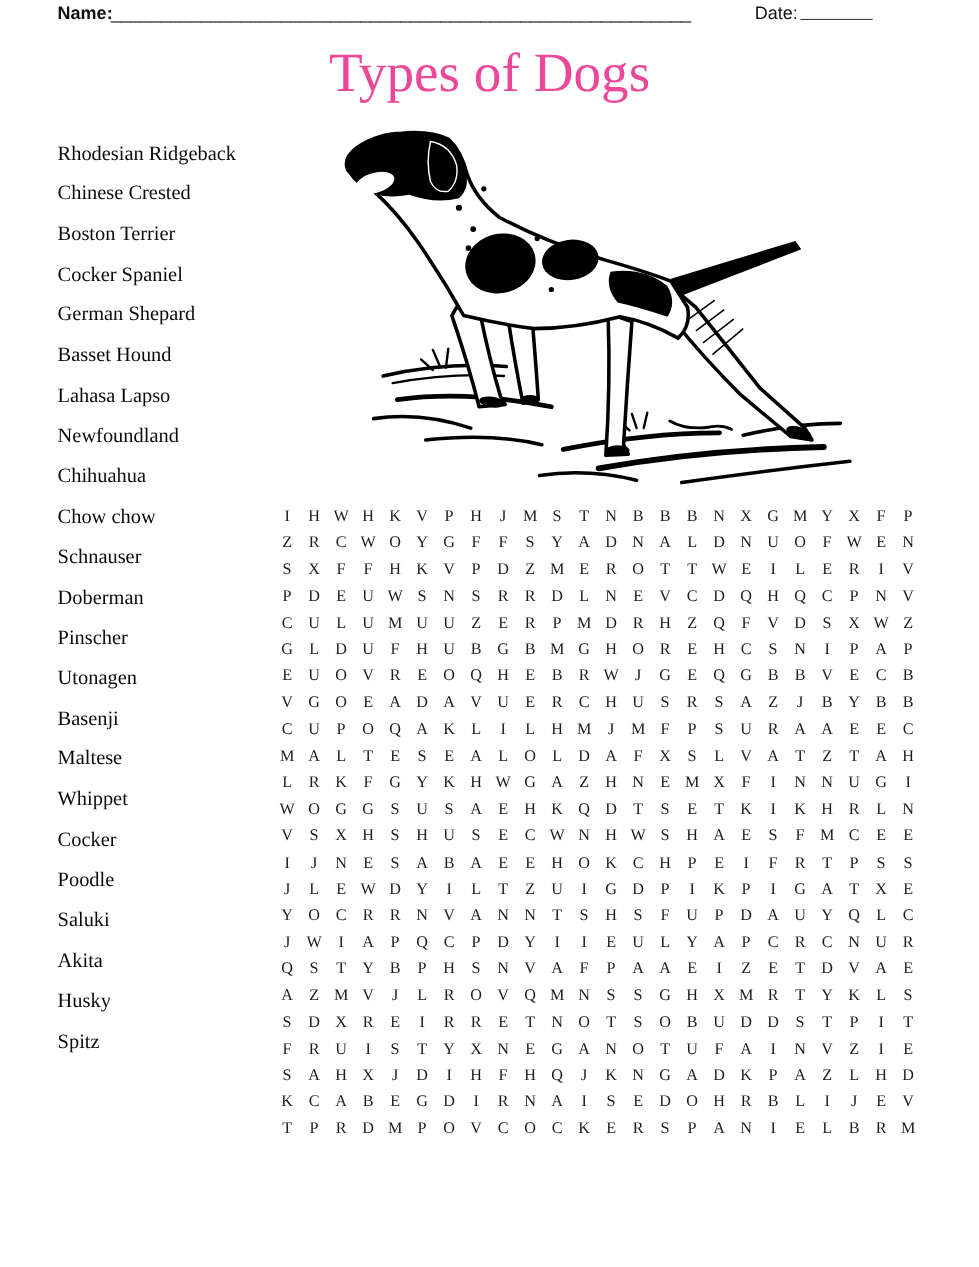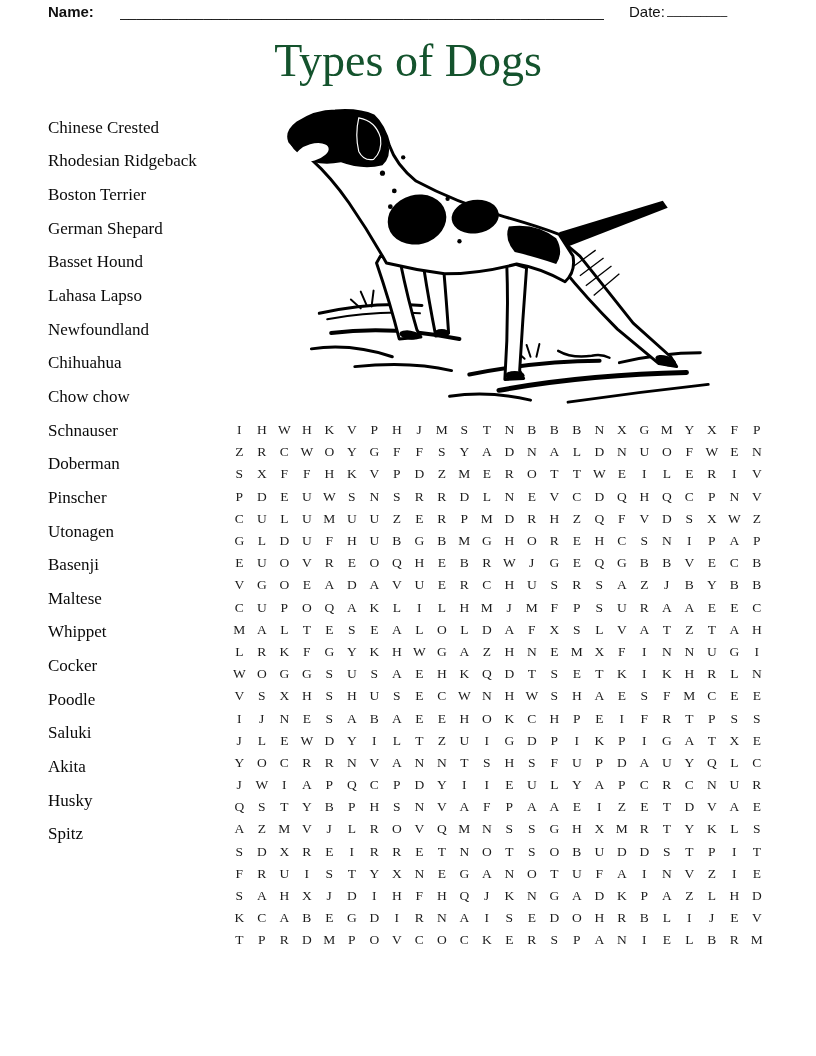--- a/index.html
+++ b/index.html
@@ -3,29 +3,29 @@
 <meta charset="utf-8">
 <style>
   html,body{margin:0;padding:0;background:#fff;}
   body{width:816px;height:1056px;position:relative;overflow:hidden;
        font-family:"Liberation Sans",sans-serif;color:#000;}
 
   
   .hdr-label{position:absolute;top:3px;font-size:15px;color:#111;}
   #name-label{left:48px;font-weight:bold;}
   #name-line{position:absolute;left:92px;top:3px;width:488px;height:20px;
-             overflow:hidden;white-space:nowrap;font-size:15px;color:#111;margin-left:28px;}
+             overflow:hidden;white-space:nowrap;font-size:15px;color:#111;}
   #date-label{left:629px;}
   #date-line{position:absolute;left:667px;top:3px;width:75px;height:20px;
              overflow:hidden;white-space:nowrap;font-size:12px;color:#111;}
 
   
   #page-title{position:absolute;left:0;top:36px;width:816px;text-align:center;
               font-family:"Liberation Serif",serif;font-size:46px;line-height:1.1;
-              color:#14532d;}
+              color:#ec4899;}
 
   
   #word-list{position:absolute;left:48px;top:111px;width:185px;}
   .word{height:33.65px;display:flex;align-items:center;
         font-family:"Liberation Serif",serif;font-size:17px;color:#0a0a0a;
         white-space:nowrap;}
 
   
   #dog-wrap{position:absolute;left:270px;top:108px;width:448px;height:306px;}
 
@@ -40,23 +40,24 @@
 <body>
 
 <span id="name-label" class="hdr-label">Name:</span>
 <span id="name-line">__________________________________________________________</span>
 <span id="date-label" class="hdr-label">Date:</span>
 <span id="date-line">_________</span>
 
 <div id="page-title">Types of Dogs</div>
 
 <div id="word-list">
+    <div class="word">Rhodesian Ridgeback</div>
     <div class="word">Chinese Crested</div>
-    <div class="word">Rhodesian Ridgeback</div>
     <div class="word">Boston Terrier</div>
+    <div class="word">Cocker Spaniel</div>
     <div class="word">German Shepard</div>
     <div class="word">Basset Hound</div>
     <div class="word">Lahasa Lapso</div>
     <div class="word">Newfoundland</div>
     <div class="word">Chihuahua</div>
     <div class="word">Chow chow</div>
     <div class="word">Schnauser</div>
     <div class="word">Doberman</div>
     <div class="word">Pinscher</div>
     <div class="word">Utonagen</div>

